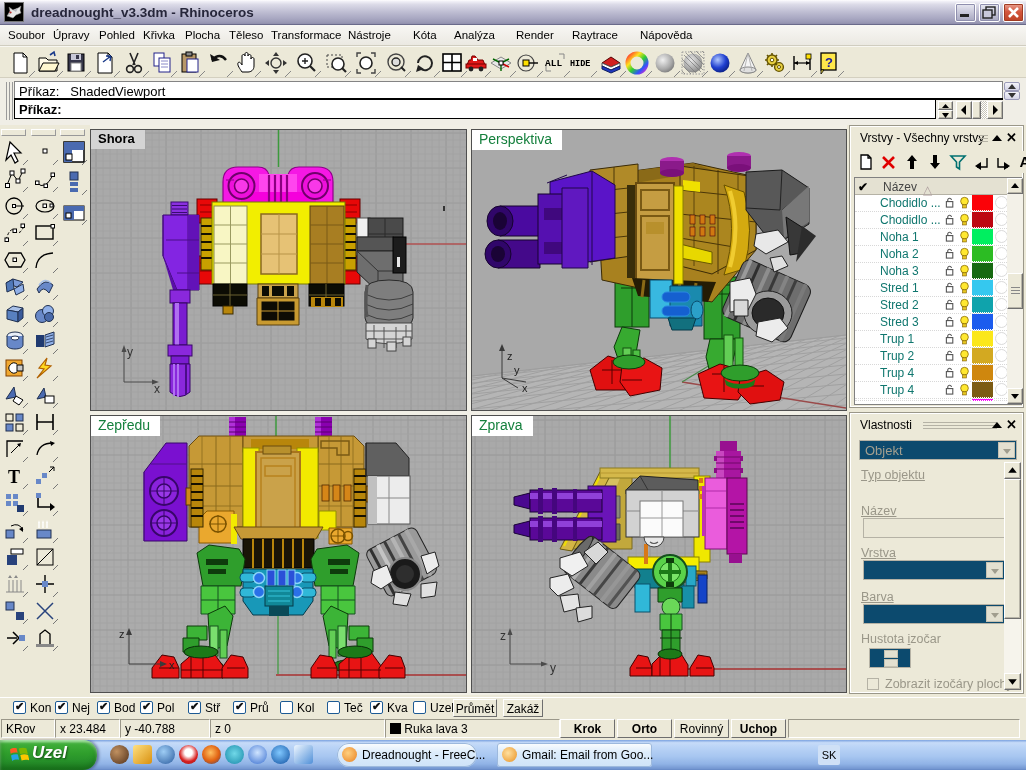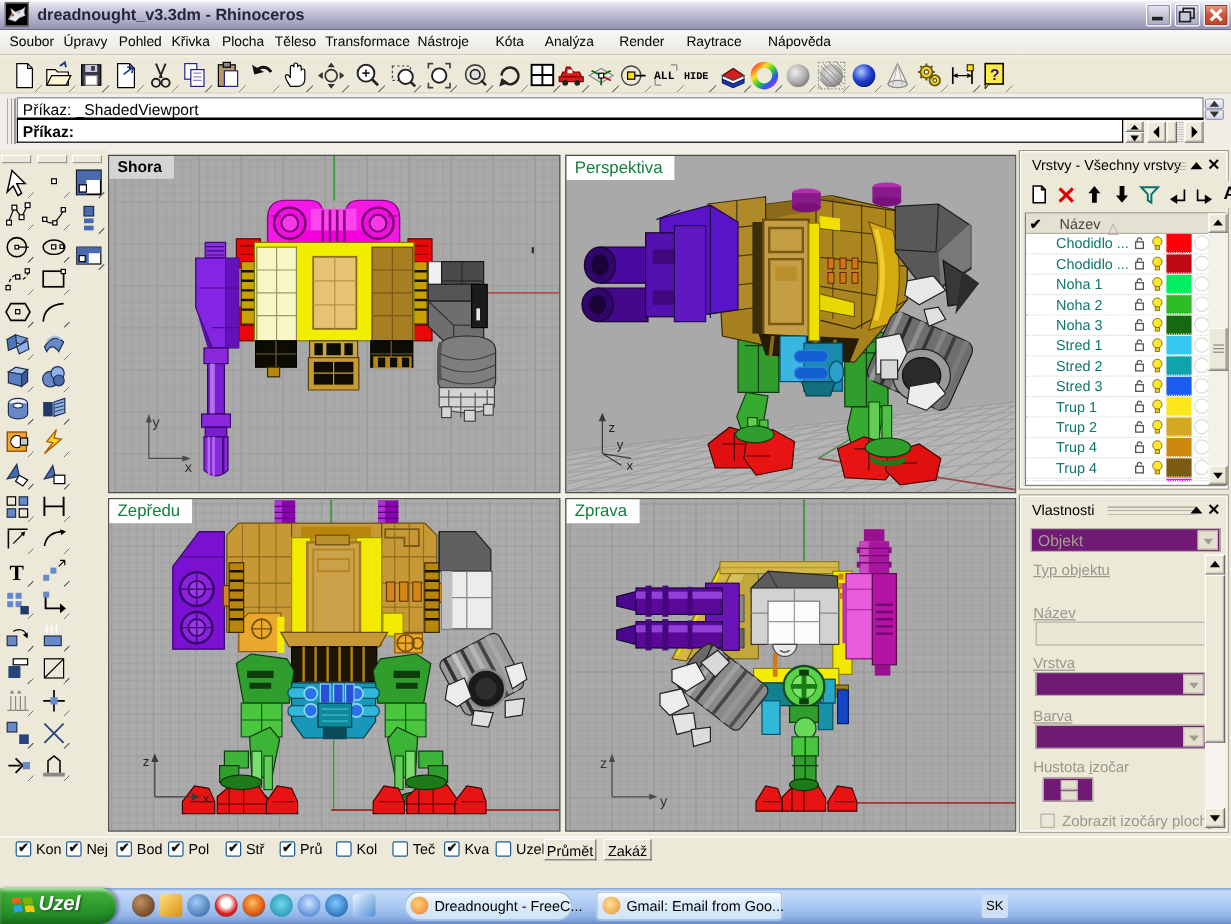--- a/index.html
+++ b/index.html
@@ -63,21 +63,21 @@
 #layhdr { position:absolute; left:0; top:0; width:152px; height:17px; background:#e4e1d2; border-bottom:1px solid #b5b2a5; font-size:12px; color:#444; }
 .lrow { position:absolute; left:0; width:152px; height:17px; border-bottom:1px dotted #d8d8d8; font-size:12px; color:#0f766e; }
 .lrow .nm { position:absolute; left:25px; top:1px; }
 .lrow .lock { position:absolute; left:90px; top:2px; width:11px; height:11px; }
 .lrow .bulb { position:absolute; left:104px; top:1px; width:11px; height:14px; }
 .lrow .sw { position:absolute; left:117px; top:0px; width:21px; height:16px; border-bottom:1px dotted #fff; }
 .lrow .circ { position:absolute; left:140px; top:1px; width:13px; height:13px; border:1px solid #dadada; border-radius:50%; }
 #layscroll { position:absolute; left:152px; top:0px; width:16px; height:226px; background:#f3f1e8; }
 
 .plabel { position:absolute; font-size:12.5px; color:#9a9789; }
-.pfield { position:absolute; background:#701a75; border:1px solid #b5b2a5; height:20px; }
+.pfield { position:absolute; background:#0c4a6e; border:1px solid #b5b2a5; height:20px; }
 .pfield .da { position:absolute; right:1px; top:1px; width:17px; height:16px; background:#e3e0d0; border:1px solid #c5c2b2; }
 .pfield .da:after { content:""; position:absolute; left:4px; top:6px; border-left:4px solid transparent; border-right:4px solid transparent; border-top:5px solid #a09d8e; }
 
 
 #osnap { position:absolute; left:0; top:697px; width:1026px; height:21px; background:#ece9d8; border-top:1px solid #fff; font-size:12px; }
 .osn { position:absolute; top:3px; height:14px; }
 .cb { position:absolute; width:13px; height:13px; background:#fff; border:1px solid #1d5a94; border-radius:2px; }
 .cb.ck:after { content:"✔"; position:absolute; left:1px; top:-2px; font-size:11px; color:#111; font-weight:bold; }
 .oslbl { position:absolute; left:17px; top:0px; }
 
@@ -1606,20 +1606,32 @@
         <span class="cb ck"></span>
         <span class="oslbl">Kva</span>
       </div>
     <div class="osn" style="left:413px;">
         <span class="cb"></span>
         <span class="oslbl">Uzel</span>
       </div>
     <div class="sbtn" style="left:453px;top:1px;width:44px;height:18px;font-weight:normal;font-size:12px;">Průmět</div>
     <div class="sbtn" style="left:503px;top:1px;width:40px;height:18px;font-weight:normal;font-size:12px;">Zakáž</div>
   </div>
+  <div id="statusbar">
+    <div class="sfield" style="left:1px;width:54px;">KRov</div>
+    <div class="sfield" style="left:55px;width:65px;">x 23.484</div>
+    <div class="sfield" style="left:120px;width:90px;">y -40.788</div>
+    <div class="sfield" style="left:210px;width:175px;">z 0</div>
+    <div class="sfield" style="left:385px;width:175px;"><span style="display:inline-block;width:11px;height:11px;background:#000;vertical-align:-1px;"></span> Ruka lava 3</div>
+    <div class="sbtn" style="left:560px;width:55px;">Krok</div>
+    <div class="sbtn" style="left:617px;width:55px;">Orto</div>
+    <div class="sbtn" style="left:674px;width:55px;font-weight:normal;">Rovinný</div>
+    <div class="sbtn" style="left:731px;width:55px;">Uchop</div>
+    <div class="sfield" style="left:788px;width:232px;"></div>
+  </div>
   <div id="taskbar">
     <div id="startbtn">
       <svg width="20" height="20" viewBox="0 0 20 20" style="position:absolute;left:9px;top:5px;">
         <path d="M1 4.5C3 3 5 2.7 7.6 3.2l1 4.6C6 7.3 3.5 7.6 1.6 8.8z" fill="#ff5a22"></path>
         <path d="M9.8 3.5c2.6-.9 5-1 7.6-.2l1.4 5.7c-2.6-.8-5.2-.7-7.8.1z" fill="#7db700"></path>
         <path d="M2 10.5c2-1.2 4.3-1.5 6.9-1l1.2 5.2c-2.6-.5-5 0-6.9 1.2z" fill="#26a4e4"></path>
         <path d="M11.3 10c2.6-.8 5.2-.9 7.8-.1l1.3 5.5c-2.6-.8-5.2-.7-7.8.1z" fill="#fcc700"></path>
       </svg>
       <span class="stxt">Uzel</span>
     </div>

